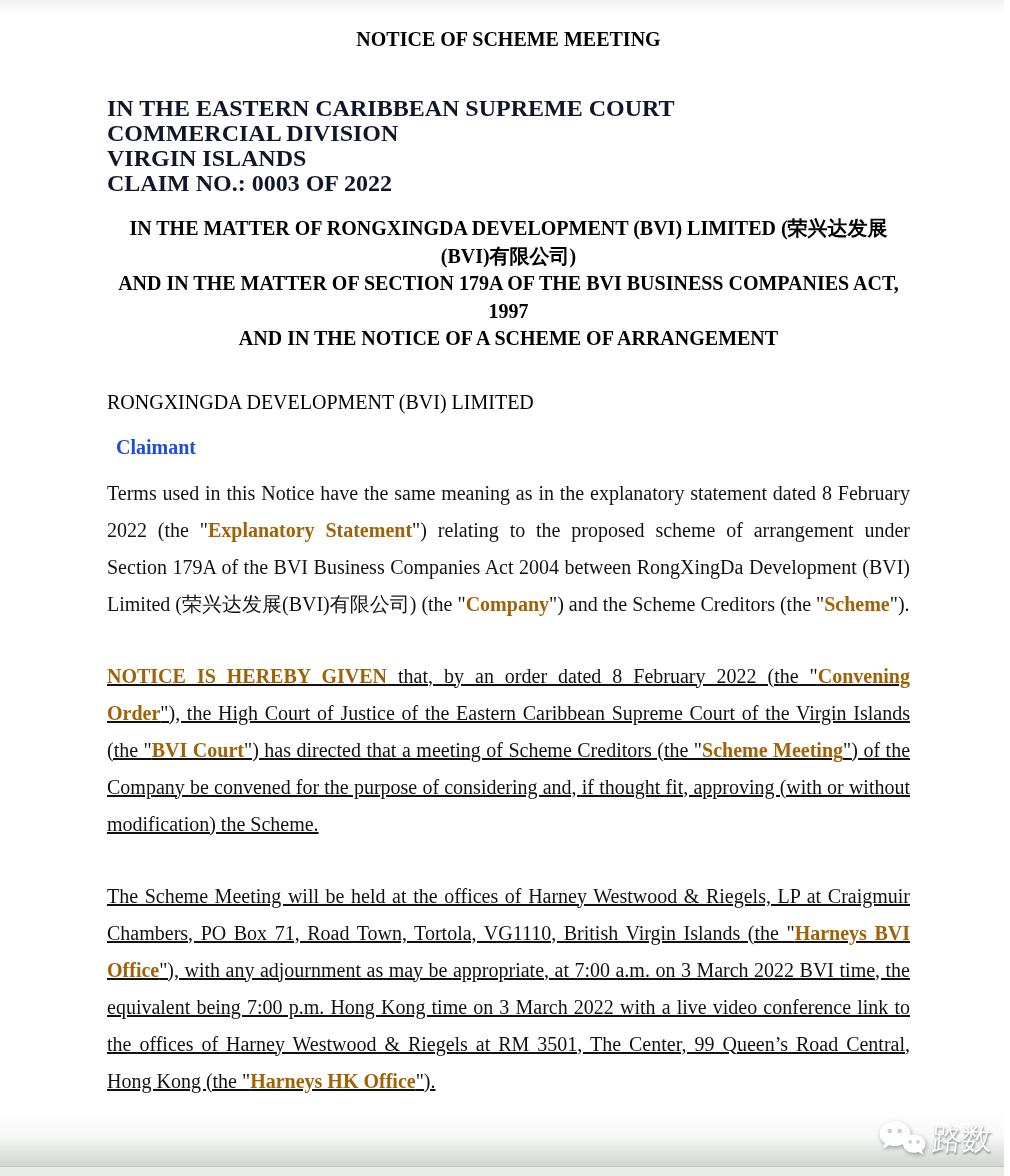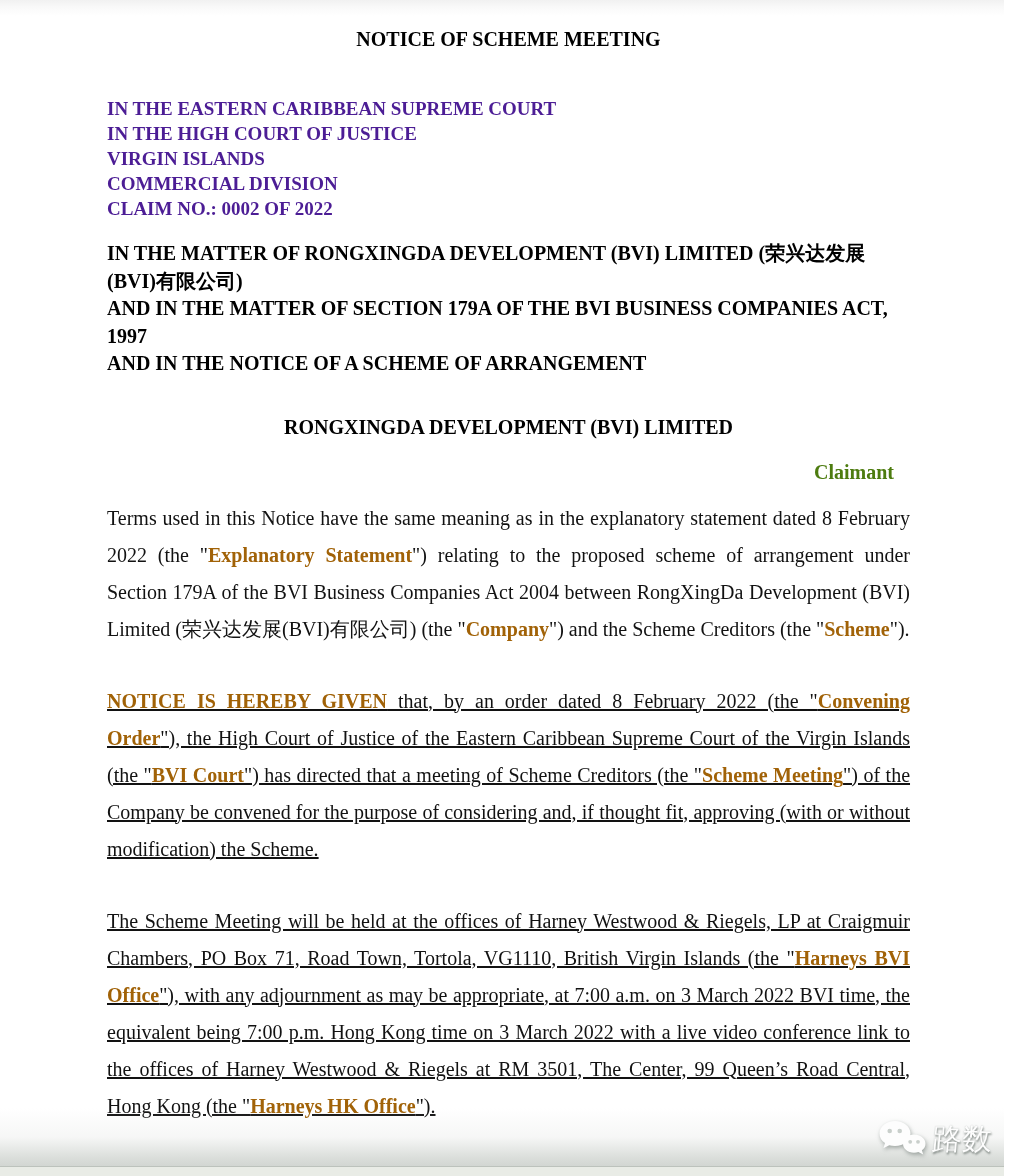--- a/index.html
+++ b/index.html
@@ -35,49 +35,48 @@
     margin: 0;
     padding-top: 29px;
     font-size: 20px;
     line-height: 20px;
     font-weight: 700;
     text-align: center;
     color: #000000;
   }
   .court-block {
     margin-top: 47px;
-    font-size: 19px;
+    font-size: 24px;
     font-weight: 700;
     line-height: 25px;
-    color: #4c1d95;
+    color: #0f172a;
   }
   .court-block p { margin: 0; }
   .matter-block {
     margin-top: 19px;
     font-size: 20px;
     font-weight: 700;
     line-height: 27.5px;
     color: #000000;
+    text-align: center;
   }
   .matter-block p { margin: 0; }
   .company-heading {
     margin: 37px 0 0;
     font-size: 20px;
-    font-weight: 700;
+    font-weight: 400;
     line-height: 24px;
-    text-align: center;
     color: #000000;
   }
   .party-label {
-    margin: 21px 16px 0;
+    margin: 21px 9px 0;
     font-size: 20px;
     font-weight: 700;
     line-height: 24px;
-    text-align: right;
-    color: #4d7c0f;
+    color: #1d4ed8;
   }
   .body-para {
     margin: 16px 0 0;
     font-size: 20px;
     line-height: 37px;
     text-align: justify;
     text-justify: inter-word;
     color: #121212;
   }
   .body-para + .body-para { margin-top: 35px; text-decoration: underline; }
@@ -133,24 +132,23 @@
 <body>
 
 <div class="page">
   <div class="top-fade"></div>
 
   <div class="content">
     <h1 class="doc-title">NOTICE OF SCHEME MEETING</h1>
 
     <div class="court-block">
       <p>IN THE EASTERN CARIBBEAN SUPREME COURT</p>
-      <p>IN THE HIGH COURT OF JUSTICE</p>
+      <p>COMMERCIAL DIVISION</p>
       <p>VIRGIN ISLANDS</p>
-      <p>COMMERCIAL DIVISION</p>
-      <p>CLAIM NO.: 0002 OF 2022</p>
+      <p>CLAIM NO.: 0003 OF 2022</p>
     </div>
 
     <div class="matter-block">
       <p>IN THE MATTER OF RONGXINGDA DEVELOPMENT (BVI) LIMITED (荣兴达发展(BVI)有限公司)</p>
       <p>AND IN THE MATTER OF SECTION 179A OF THE BVI BUSINESS COMPANIES ACT, 1997</p>
       <p>AND IN THE NOTICE OF A SCHEME OF ARRANGEMENT</p>
     </div>
 
     <p class="company-heading">RONGXINGDA DEVELOPMENT (BVI) LIMITED</p>
 

